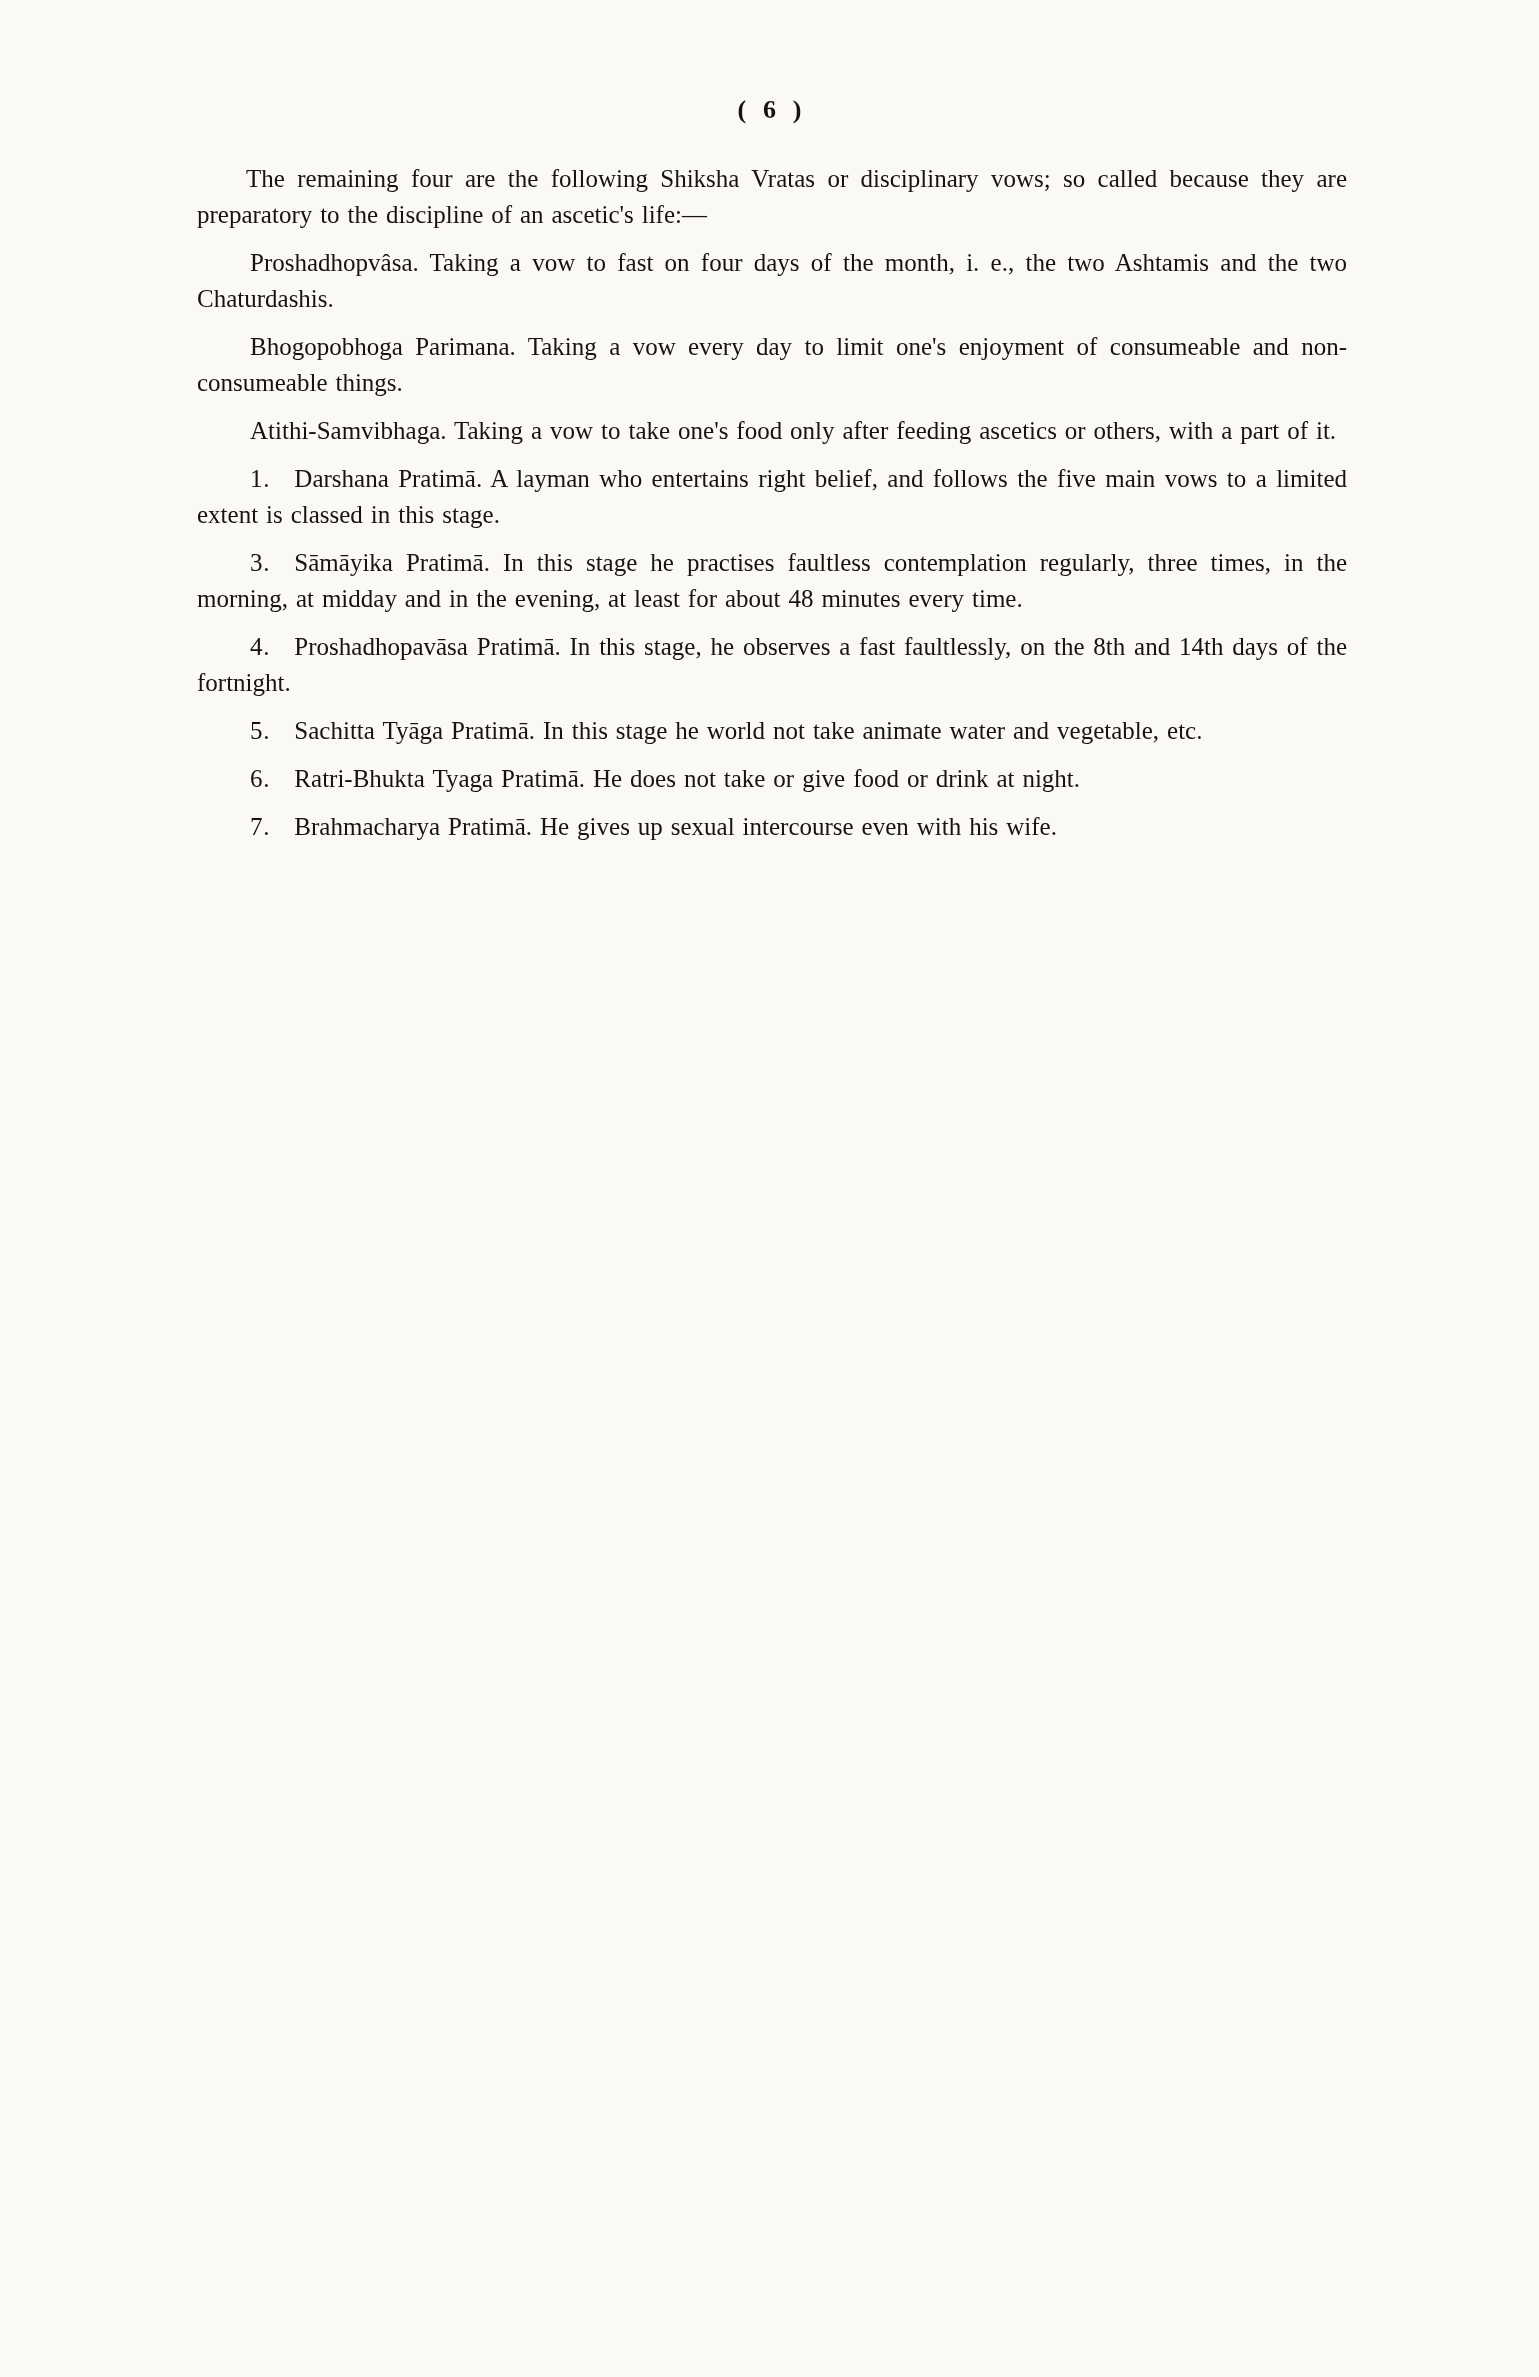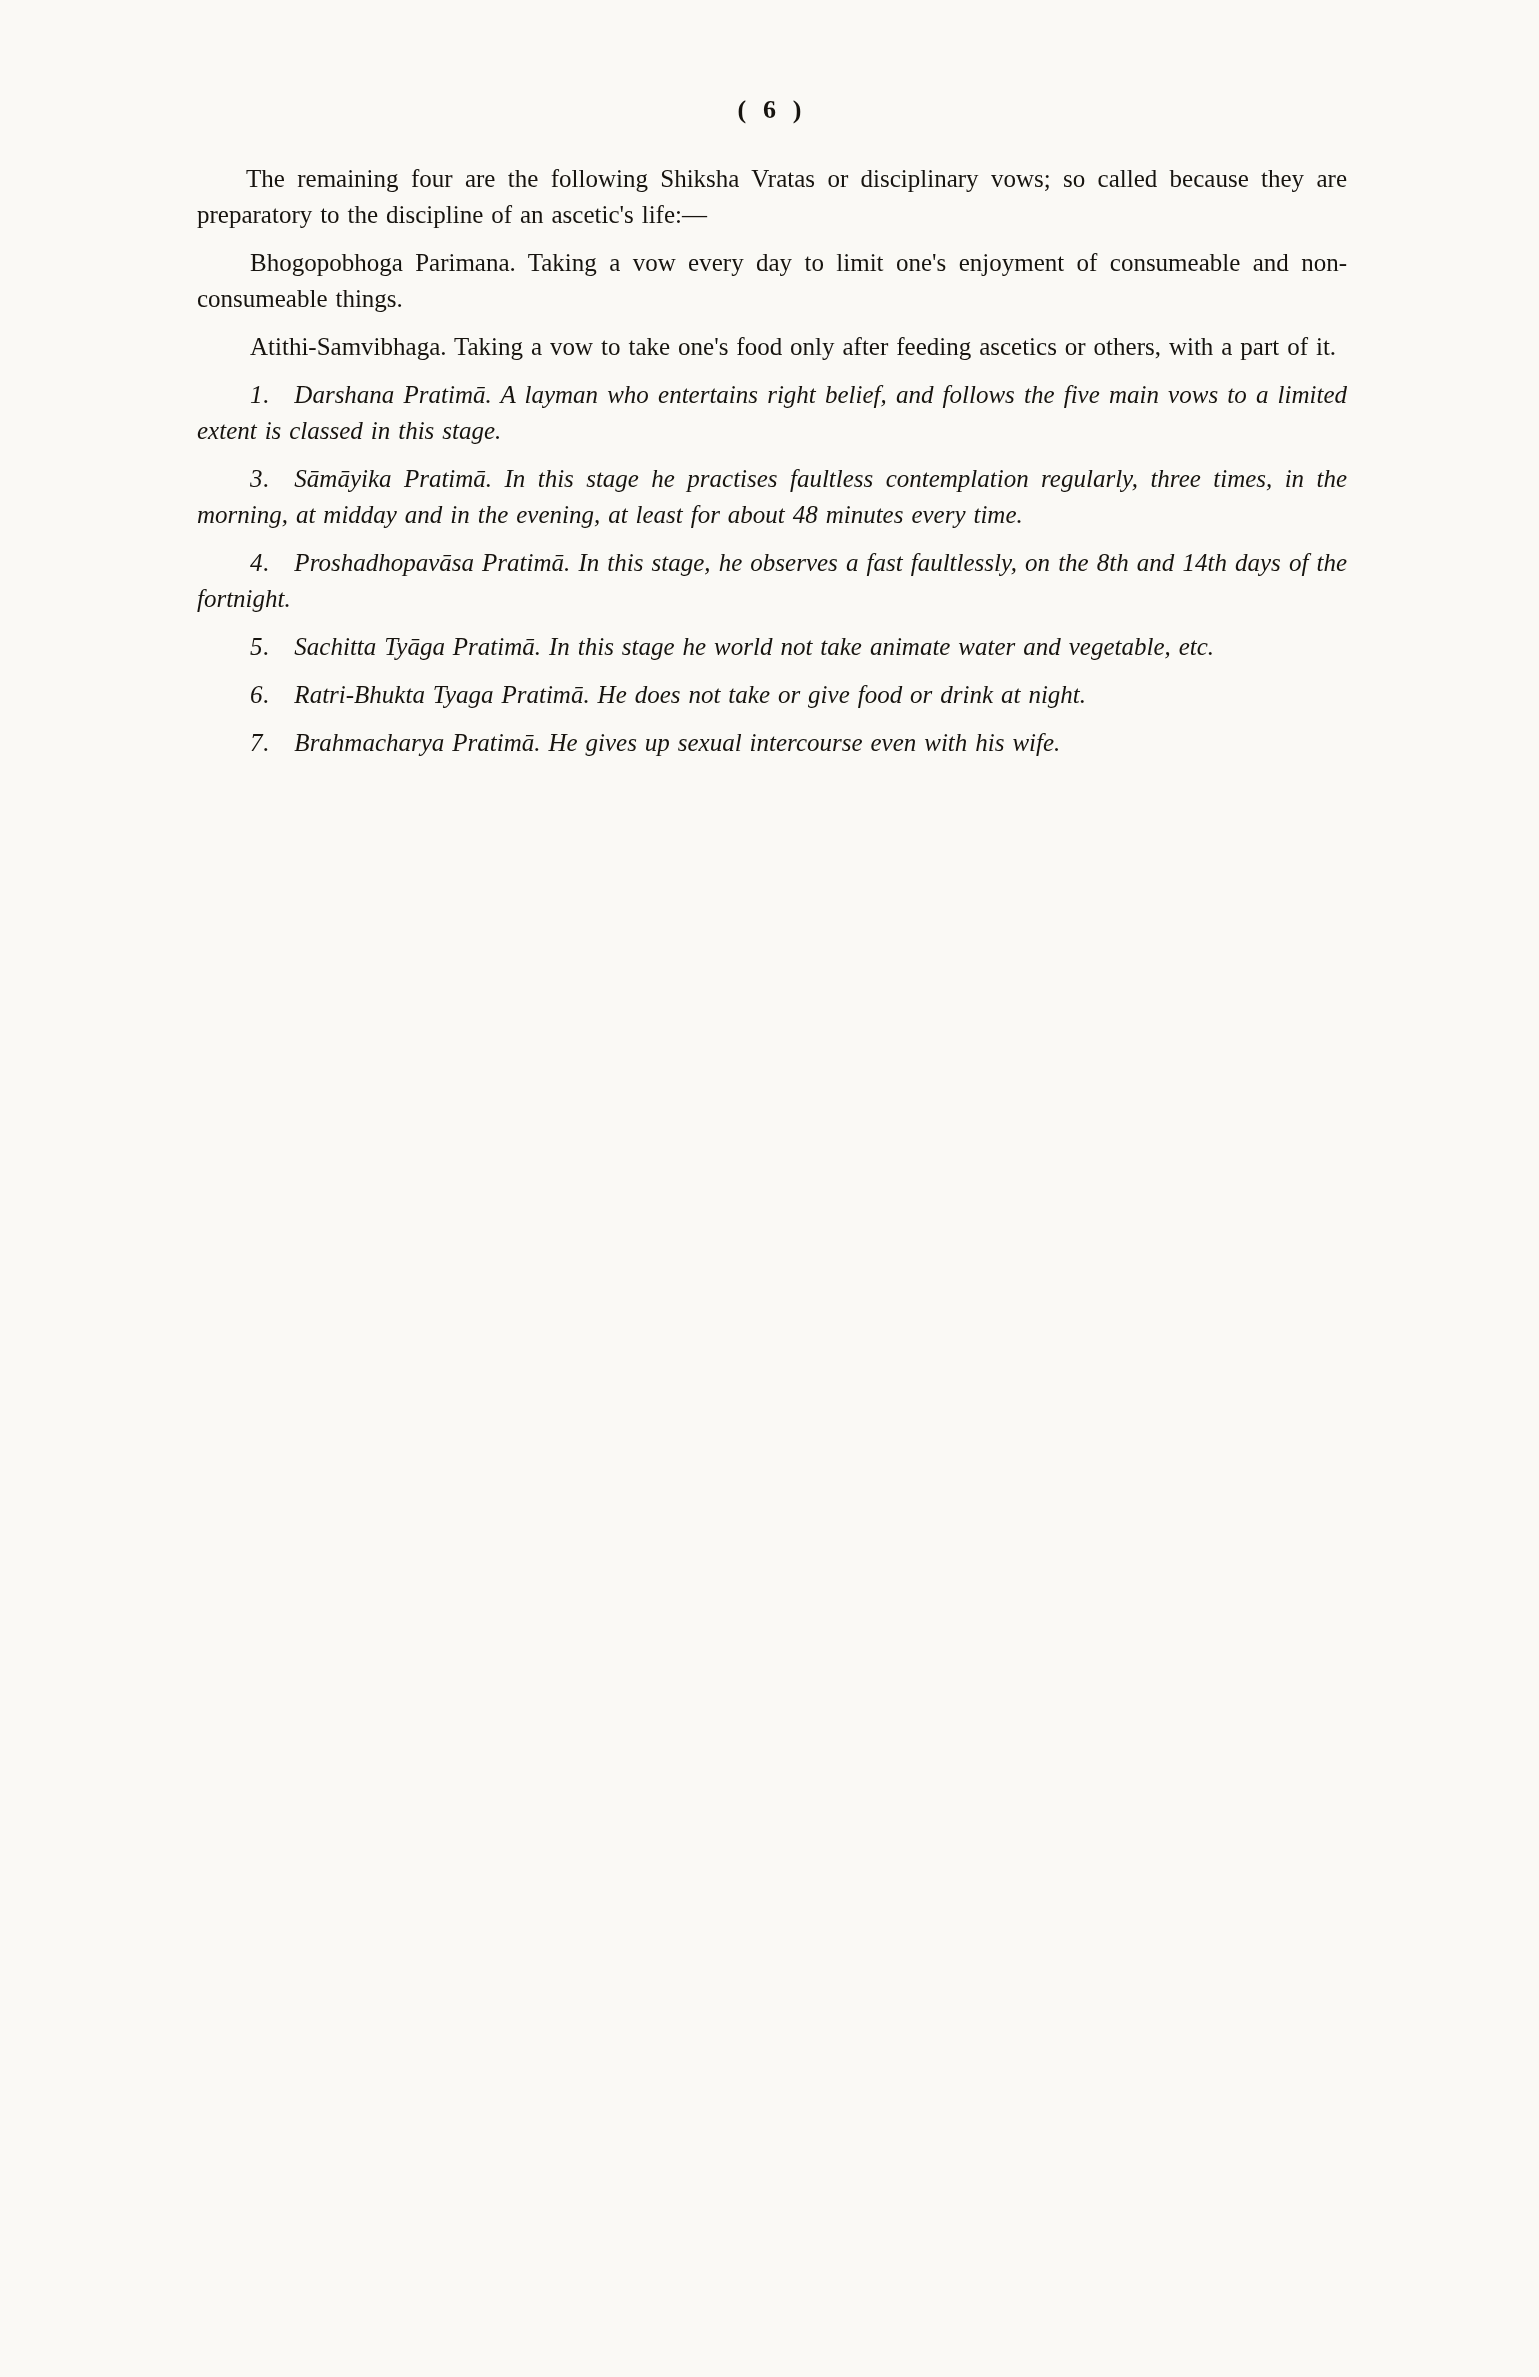--- a/index.html
+++ b/index.html
@@ -36,33 +36,33 @@
   }
   .para.intro-first {
     text-indent: 49px;
   }
   .stage-num {
     margin-right: 24px;
     letter-spacing: 0.8px;
   }
   .stages-block {
     margin-top: 6.8px;
-    font-style: italic;
   }
 </style>
 </head>
 <body>
 
 <div class="scan-page">
 
   <div class="page-number">(  6  )</div>
 
   <p class="para intro-first">The remaining four are the following Shiksha Vratas or disciplinary vows; so called because they are preparatory to the discipline of an ascetic's life:—</p>
 
 
+  <p class="para">Proshadhopvâsa. Taking a vow to fast on four days of the month, i. e., the two Ashtamis and the two Chaturdashis.</p>
 
   <p class="para">Bhogopobhoga Parimana. Taking a vow every day to limit one's enjoyment of consumeable and non-consumeable things.</p>
 
   <p class="para">Atithi-Samvibhaga. Taking a vow to take one's food only after feeding ascetics or others, with a part of it.</p>
 
 
   <div class="stages-block">
 
     <p class="para">
       <span class="stage-num">1.</span><span>Darshana Pratimā. A layman who entertains right belief, and follows the five main vows to a limited extent is classed in this stage.</span>

